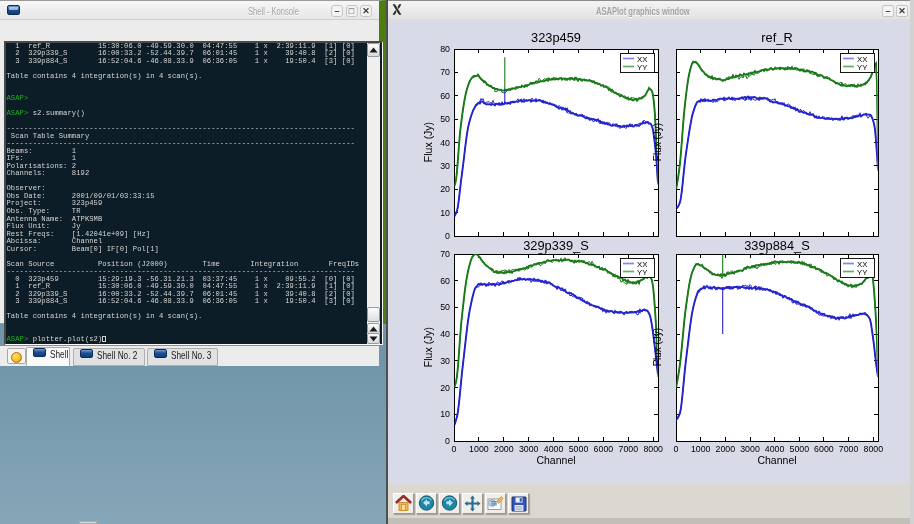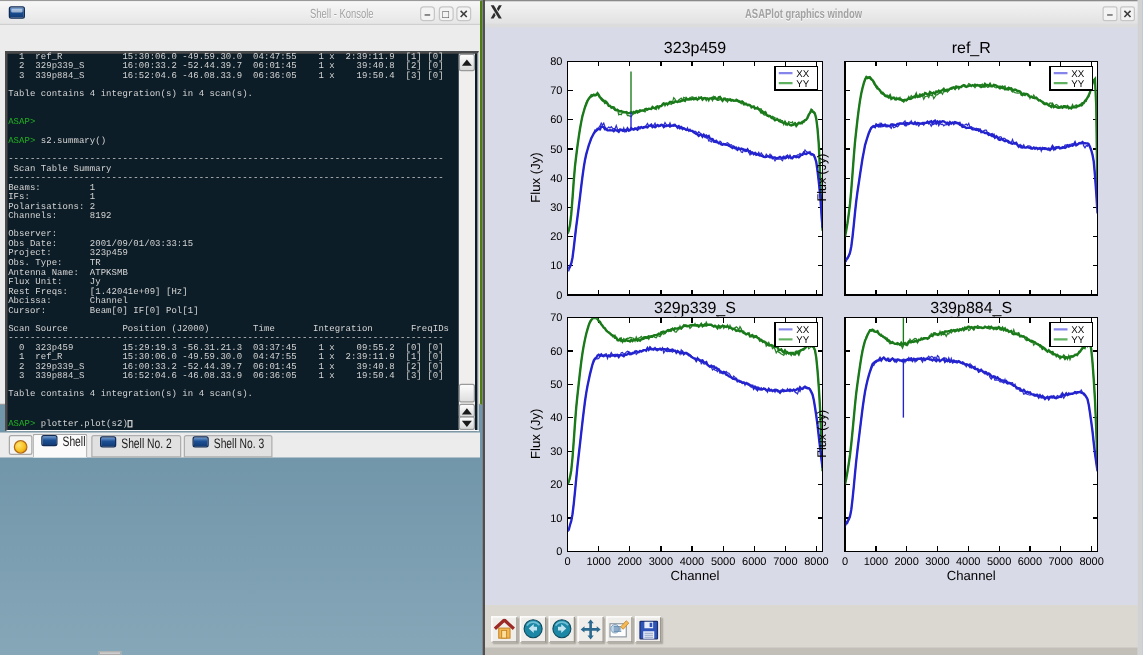--- a/index.html
+++ b/index.html
@@ -1,18 +1,18 @@
 <!DOCTYPE html>
 <html><head><meta charset="utf-8">
 <style>
 * { margin:0; padding:0; box-sizing:border-box; }
 html,body { width:914px; height:524px; overflow:hidden; }
 body { font-family:"Liberation Sans", sans-serif; background:linear-gradient(180deg,#7195a9 0%,#7195a9 69%,#86a7b8 100%); position:relative; }
 
-#kwin { position:absolute; left:0; top:0; width:386px; height:324px; background:#ececec; border:1px solid #9a9a9a; border-left:none; border-right:2px solid #4d7c0f; }
+#kwin { position:absolute; left:0; top:0; width:386px; height:324px; background:#ececec; border:1px solid #9a9a9a; border-left:none; border-right:7px solid #4d7c0f; }
 #ktitle { position:absolute; left:0; top:0; width:100%; height:19px; background:linear-gradient(180deg,#f7f7f7,#e6e6e6); border-bottom:1px solid #cfcfcf; }
 #kicon { position:absolute; left:7px; top:4px; width:13px; height:10px; background:linear-gradient(180deg,#6f9bd1 0%,#1c4f93 45%,#123c77 100%); border:1px solid #0e2a55; border-radius:2px; }
 #kicon:before { content:""; position:absolute; left:1px; top:1px; width:9px; height:3px; background:rgba(255,255,255,.55); border-radius:1px; }
 .wtitle { position:absolute; top:4px; font-size:10.5px; color:#a2a2a2; text-shadow:0 1px 0 #fdfdfd; white-space:nowrap; transform:scaleX(0.72); transform-origin:0 50%; }
 #ktitle .wtitle { left:248px; }
 .wbtns { position:absolute; top:3.5px; display:flex; gap:2.5px; }
 #ktitle .wbtns { right:7px; }
 .wb { width:12px; height:12.5px; border:1px solid #c6c6c6; border-radius:3px; background:#f3f3f3; color:#3c3c3c; font-size:9px; line-height:10.5px; text-align:center; font-weight:bold; font-family:"Liberation Sans",sans-serif; }
 #kmenu { position:absolute; left:0; top:20px; width:100%; height:20px; background:#f0f0f0; font-size:11.5px; color:#101010; }
 #kmenu span { position:absolute; top:4px; transform:scaleX(0.655); transform-origin:0 0; }

